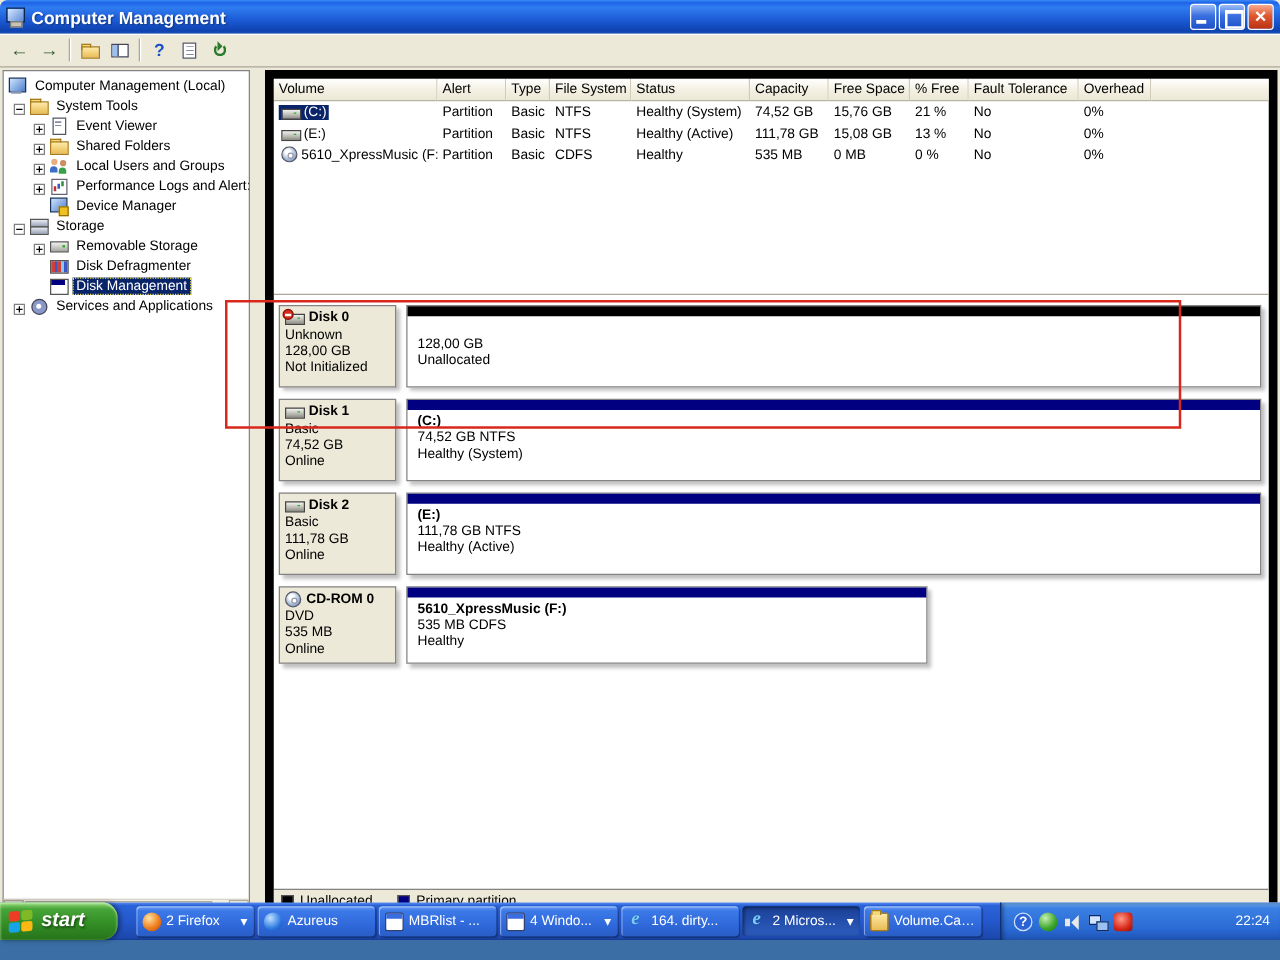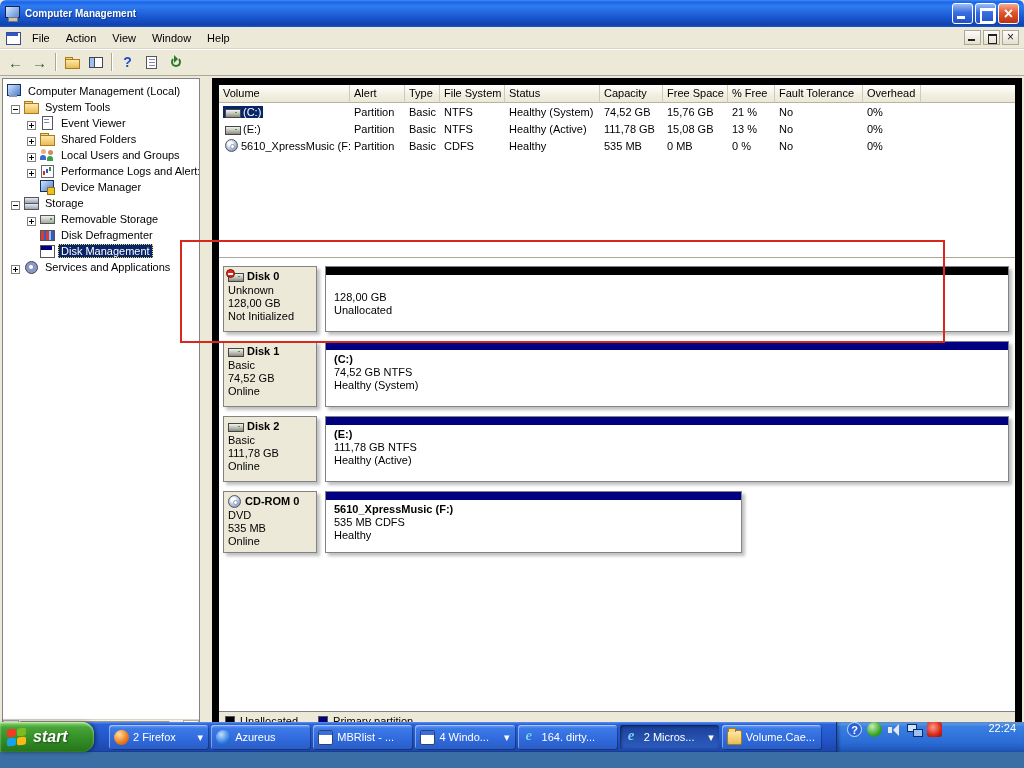--- a/index.html
+++ b/index.html
@@ -6,21 +6,21 @@
   html,body { width:1024px; height:768px; overflow:hidden; }
   body { font-family:"Liberation Sans", sans-serif; font-size:11px; background:#3a6ea5; color:#000; }
   .screen { position:relative; width:1024px; height:768px; }
 
   
   .window { position:absolute; left:0; top:0; width:1024px; height:738px; background:#ECE9D8; display:flex; flex-direction:column; }
   .titlebar { height:27px; background:linear-gradient(180deg,#3b8bf5 0%,#1e63e8 8%,#2f7cf0 22%,#1b5ad4 60%,#0f42ae 92%,#1b55c4 100%); display:flex; align-items:center; padding:0 5px 0 4px; border-radius:6px 6px 0 0; }
   .title-icon { width:17px; height:15px; position:relative; margin-right:4px; flex:none; }
   .title-icon::before { content:""; position:absolute; left:1px; top:0; width:13px; height:10px; border:1px solid #0a2550; background:linear-gradient(135deg,#d8eaff,#5a8ad8); }
   .title-icon::after { content:""; position:absolute; left:4px; top:11px; width:8px; height:3px; background:#c8c4b4; border:1px solid #777; }
-  .title-text { flex:1; color:#fff; font-weight:bold; font-size:10px; text-shadow:1px 1px 1px #123a8a; white-space:nowrap; }
+  .title-text { flex:1; color:#fff; font-weight:bold; font-size:14px; text-shadow:1px 1px 1px #123a8a; white-space:nowrap; }
   .tbtns { display:flex; gap:2px; }
   .tb-btn { width:21px; height:21px; border:1px solid #fff; border-radius:3px; position:relative; }
   .tb-btn.min, .tb-btn.max { background:linear-gradient(180deg,#9dbdf5,#3a6fe0 45%,#1f51c8); }
   .tb-btn.close { background:linear-gradient(180deg,#f8ab90,#e1572f 45%,#b93214); }
   .tb-btn.min::before { content:""; position:absolute; left:4px; bottom:4px; width:8px; height:3px; background:#fff; }
   .tb-btn.max::before { content:""; position:absolute; left:4px; top:4px; width:11px; height:10px; border:2px solid #fff; border-top-width:3px; }
   .tb-btn.close::before { content:"\00d7"; position:absolute; left:0; right:0; top:-1px; text-align:center; color:#fff; font-size:16px; font-weight:bold; line-height:21px; }
 
   .menubar { height:22px; background:#ECE9D8; display:flex; align-items:center; padding:0 2px; border-bottom:1px solid #d8d4c8; }
   .console-icon { width:16px; height:14px; position:relative; margin:0 3px; flex:none; }
@@ -149,21 +149,21 @@
   .task-label { overflow:hidden; text-overflow:ellipsis; flex:1; }
   .dd::after { content:"\25be"; margin-left:2px; }
   .tic { width:15px; height:15px; flex:none; position:relative; border-radius:2px; }
   .tic.firefox { border-radius:50%; background:radial-gradient(circle at 35% 30%, #ffe2a0, #f08020 55%, #b04a08); }
   .tic.azureus { border-radius:50%; background:radial-gradient(circle at 35% 30%, #bfe0ff, #2a78e0 60%, #1848a0); }
   .tic.window { background:#fff; border:1px solid #33416e; } .tic.window::before { content:""; position:absolute; left:0; top:0; right:0; height:4px; background:#3a6ee0; }
   .tic.ie::before { content:"e"; position:absolute; left:3px; top:-3px; font:bold italic 15px "Liberation Serif", serif; color:#7ecbf5; text-shadow:0 0 1px #0a5aa8; }
   .tic.folder { background:linear-gradient(#ffe9a8,#e8bc54); border:1px solid #a87c1c; }
   .tic.folder::before { content:""; position:absolute; left:0; top:-3px; width:6px; height:3px; background:#f4d87c; border:1px solid #a87c1c; border-bottom:0; }
 
-  .tray { flex:none; width:188px; display:flex; align-items:flex-start; gap:5px; padding:0 8px 0 10px; background:linear-gradient(180deg,#79b2f2 0%,#3a80e4 15%,#2a6ad4 70%,#1f54b4 100%); border-left:1px solid #10307a; box-shadow:inset 2px 1px 3px rgba(0,0,0,0.3); }
+  .tray { flex:none; width:224px; display:flex; align-items:center; gap:5px; padding:0 8px 0 10px; background:linear-gradient(180deg,#79b2f2 0%,#3a80e4 15%,#2a6ad4 70%,#1f54b4 100%); border-left:1px solid #10307a; box-shadow:inset 2px 1px 3px rgba(0,0,0,0.3); }
   .tray-ico { width:15px; height:15px; flex:none; position:relative; }
   .tray-ico.help { border-radius:50%; background:#2a62d8; border:1px solid #cfe0ff; }
   .tray-ico.help::before { content:"?"; position:absolute; left:0; right:0; top:0; text-align:center; color:#fff; font-weight:bold; font-size:11px; line-height:14px; }
   .tray-ico.msn { border-radius:50%; background:radial-gradient(circle at 35% 30%, #c6f0b0, #3aa428 60%, #1f7a12); }
   .tray-ico.vol::before { content:""; position:absolute; left:1px; top:5px; width:4px; height:6px; background:#e8e8e8; }
   .tray-ico.vol::after { content:""; position:absolute; left:4px; top:2px; border:6px solid transparent; border-right-color:#e8e8e8; border-left-width:2px; }
   .tray-ico.net::before { content:""; position:absolute; left:0; top:2px; width:8px; height:6px; background:#cfe4ff; border:1px solid #0a2a6a; }
   .tray-ico.net::after { content:""; position:absolute; left:6px; top:7px; width:8px; height:6px; background:#9cc0f0; border:1px solid #0a2a6a; }
   .tray-ico.sec { border-radius:3px; background:radial-gradient(circle at 40% 35%, #ff9a8a, #d82818 60%, #8a1008); }
   .clock { margin-left:auto; color:#fff; font-size:11px; }
@@ -178,33 +178,20 @@
     <div class="titlebar">
       <span class="title-icon"></span>
       <span class="title-text">Computer Management</span>
       <span class="tbtns">
         <span class="tb-btn min"></span>
         <span class="tb-btn max"></span>
         <span class="tb-btn close"></span>
       </span>
     </div>
 
-    <div class="menubar">
-      <span class="console-icon"></span>
-      <span class="menu-item">File</span>
-      <span class="menu-item">Action</span>
-      <span class="menu-item">View</span>
-      <span class="menu-item">Window</span>
-      <span class="menu-item">Help</span>
-      <span class="mdi">
-        <span class="mdi-btn mmin"></span>
-        <span class="mdi-btn mres"></span>
-        <span class="mdi-btn mclo"></span>
-      </span>
-    </div>
 
     <div class="toolbar">
       <span class="tool back"></span>
       <span class="tool fwd"></span>
       <span class="tsep"></span>
       <span class="tool">
           <span class="mini-folder"></span>
         </span>
       <span class="tool">
           <span class="panes"></span>

